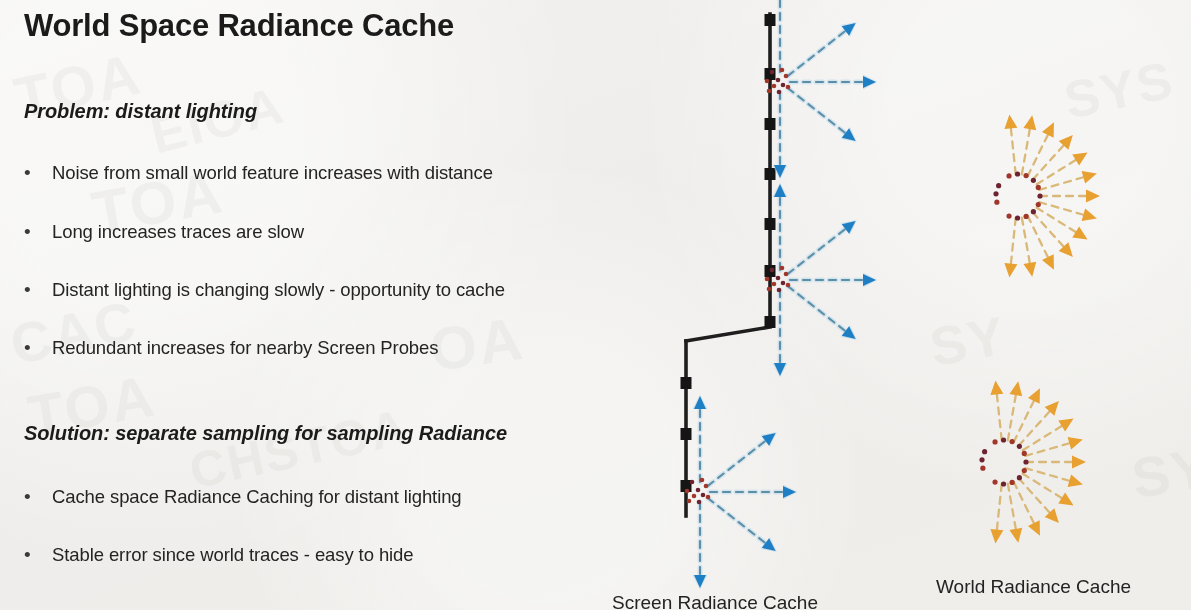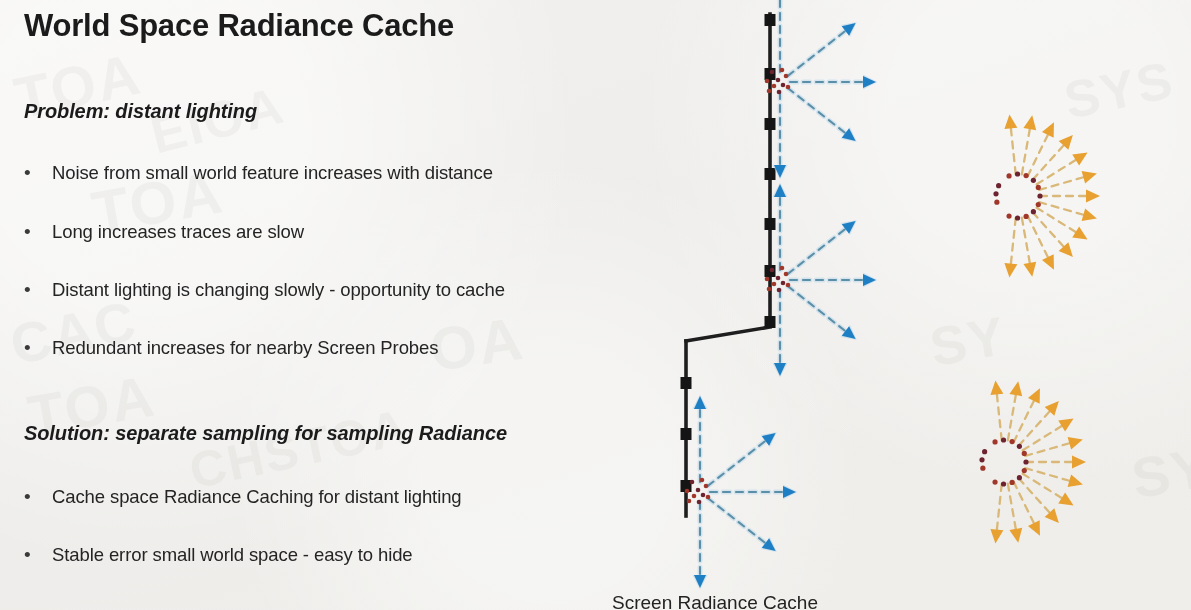--- a/index.html
+++ b/index.html
@@ -113,21 +113,21 @@
     </div>
 
     <div class="head" id="head-solution">Solution: separate sampling for sampling Radiance</div>
 
     <div class="bullet" id="s-b0" style="top:486px;">
       <span class="dot">•</span>
       <span class="btxt">Cache space Radiance Caching for distant lighting</span>
     </div>
     <div class="bullet" id="s-b1" style="top:544px;">
       <span class="dot">•</span>
-      <span class="btxt">Stable error small world space - easy to hide</span>
+      <span class="btxt">Stable error since world traces - easy to hide</span>
     </div>
   </div>
 
   <div id="diagram">
     <svg id="diagram-svg" width="591" height="610" viewBox="600 0 591 610" xmlns="http://www.w3.org/2000/svg">
       <g id="wall-group">
           <line x1="770" y1="14" x2="770" y2="325" stroke="#1e1e1e" stroke-width="3.6" stroke-linecap="square"></line>
           <line x1="770" y1="327" x2="686" y2="341" stroke="#1e1e1e" stroke-width="3.6" stroke-linecap="square"></line>
           <line x1="686" y1="341" x2="686" y2="516" stroke="#1e1e1e" stroke-width="3.6" stroke-linecap="square"></line>
         </g>
@@ -316,14 +316,15 @@
           <circle cx="1003.54" cy="484.00" r="2.6" fill="#6d2430"></circle>
           <circle cx="995.05" cy="482.10" r="2.6" fill="#a0372a"></circle>
           <circle cx="982.00" cy="459.80" r="2.6" fill="#6d2430"></circle>
           <circle cx="982.88" cy="468.16" r="2.6" fill="#a0372a"></circle>
           <circle cx="984.64" cy="451.66" r="2.6" fill="#6d2430"></circle>
         </g>
     </svg>
   </div>
 
   <div class="caption" id="cap-screen">Screen Radiance Cache</div>
+  <div class="caption" id="cap-world">World Radiance Cache</div>
 
 </div>
 
 </body></html>

